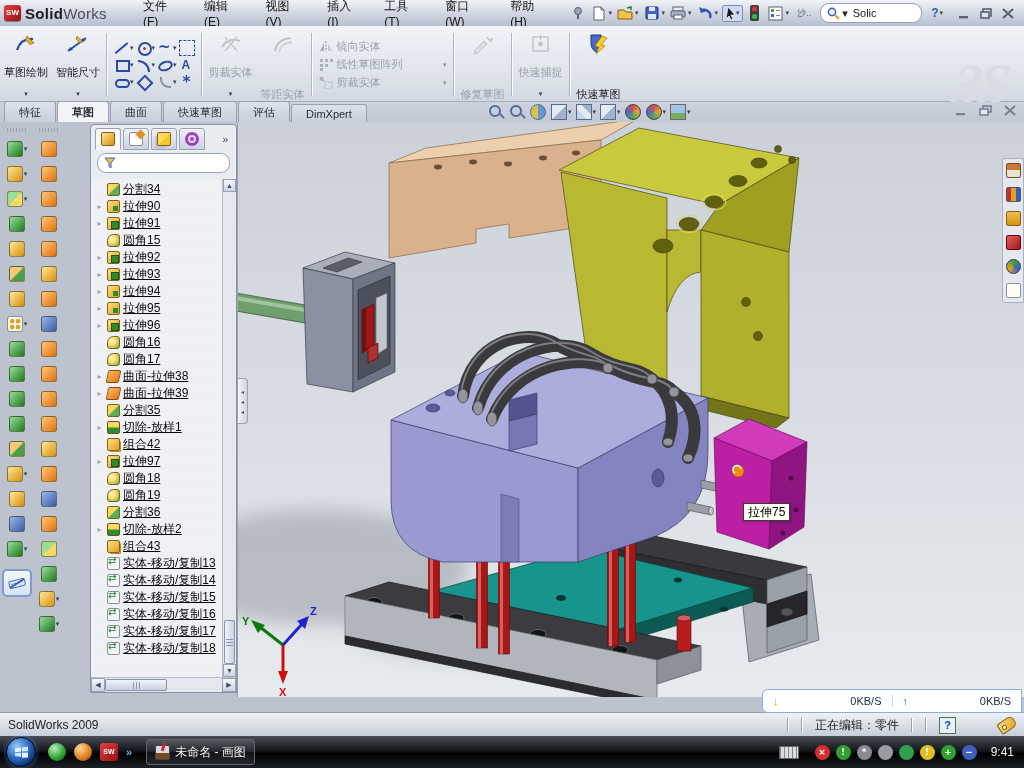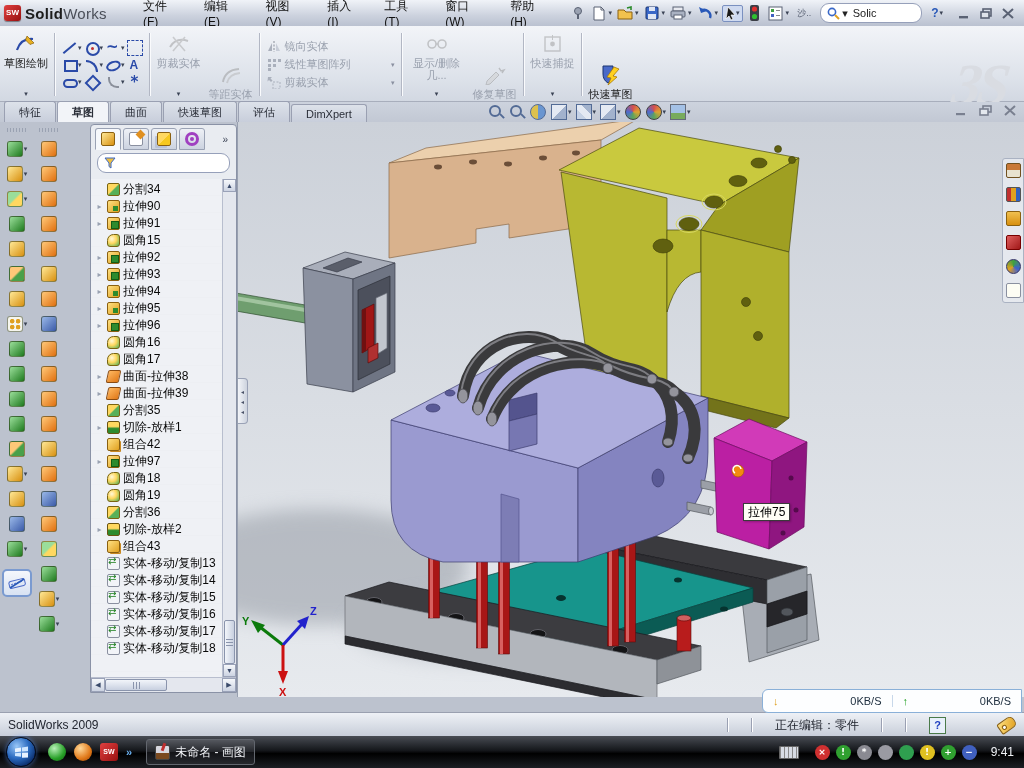--- a/index.html
+++ b/index.html
@@ -25,22 +25,22 @@
   .search-pill{width:88px;height:18px;border:1px solid #96a0ba;border-radius:9px;background:#fff;
     display:flex;align-items:center;padding:0 6px;gap:4px;margin-left:6px;}
   .search-pill span{font-size:11px;color:#222;}
   .overflow-hint{font-size:9px;color:#5a6274;margin-left:4px;}
   .win-ctl{display:flex;gap:10px;margin-left:14px;margin-right:10px;}
   .win-ctl svg{display:block;}
   
   .ribbon{left:0;top:26px;width:1024px;height:76px;
     background:linear-gradient(#f2f4f8,#dde2ea 70%,#d2d8e2);border-bottom:1px solid #a8aebc;
     display:flex;align-items:stretch;padding-top:2px;box-sizing:border-box;}
-  .rbtn{display:flex;flex-direction:column;align-items:center;justify-content:flex-end;
-    font-size:11px;line-height:12px;color:#1c1c1c;padding:3px 4px 1px;text-align:center;min-width:44px;max-width:56px;}
+  .rbtn{display:flex;flex-direction:column;align-items:center;justify-content:space-between;
+    font-size:11px;line-height:12px;color:#1c1c1c;padding:3px 4px 1px;text-align:center;min-width:44px;max-width:56px;gap:9px;}
   .rbtn .ric{height:26px;display:flex;align-items:center;justify-content:center;}
   .rbtn .dd{font-size:7px;color:#3a4254;margin-top:auto;}
   .rbtn.dis{color:#9aa1ae;}
   .rbtn.dis svg{opacity:.45;filter:grayscale(1);}
   .vsep{width:0;border-left:1px solid #b2b7c4;border-right:1px solid #fafbfd;margin:5px 2px;}
   .sketch-grid{display:grid;grid-template-columns:repeat(4,auto);column-gap:2px;row-gap:1px;
     align-content:center;padding:0 4px;}
   .sgi{display:flex;align-items:center;}
   .si{width:16px;height:16px;position:relative;display:inline-block;}
   .si::before{content:"";position:absolute;}
@@ -127,21 +127,21 @@
   .ti.extrude{background:linear-gradient(135deg,#ffe082,#e0a020);border:1px solid #8a6010;}
   .ti.extrude::after{content:"";position:absolute;right:1px;bottom:1px;width:5px;height:5px;background:#2e8b2e;}
   .ti.extrude2{background:linear-gradient(135deg,#ffe082,#e0a020);border:1px solid #8a6010;}
   .ti.extrude2::after{content:"";position:absolute;left:3px;top:3px;width:6px;height:6px;background:#2e8b2e;border:1px solid #145c14;}
   .ti.fillet{background:radial-gradient(circle at 35% 35%,#fff8d8,#ffd860 45%,#58b058 95%);border:1px solid #7a6410;border-radius:50% 3px 3px 3px;}
   .ti.surface{background:linear-gradient(135deg,#ffb860,#e07818);border:1px solid #8a4a10;transform:skewX(-12deg);}
   .ti.cutloft{background:linear-gradient(180deg,#ffd860 40%,#2e8b2e 60%);border:1px solid #6a5410;}
   .ti.combine{background:linear-gradient(135deg,#ffe082,#e0a020);border:1px solid #8a6010;box-shadow:2px 2px 0 -1px #c88820;}
   .ti.move{background:#f2f4f8;border:1px solid #8a90a0;}
   .ti.move::before{content:"⇄";position:absolute;left:0px;top:-3px;font-size:10px;color:#208020;}
-  .tl{font-size:12px;color:#0a0a0a;}
+  .tl{font-size:12px;color:#0a0a0a;text-decoration:underline;}
   .vsb{width:13px;background:#e4e7ee;border-left:1px solid #b8bece;display:flex;flex-direction:column;flex:none;}
   .sb-btn{height:13px;background:linear-gradient(#f6f8fb,#ccd3e2);border:1px solid #9aa2b8;box-sizing:border-box;
      font-size:7px;color:#3a4a6a;text-align:center;line-height:12px;flex:none;}
   .vsb .spacer{flex:1;}
   .vsb .thumb{height:42px;margin:0 1px;background:linear-gradient(90deg,#f2f5fa,#c8d0e0);border:1px solid #8a94ac;border-radius:2px;
      display:flex;flex-direction:column;justify-content:center;gap:2px;align-items:center;flex:none;}
   .vsb .thumb i{display:block;width:7px;height:1px;background:#8a94ac;}
   .hsb{height:14px;background:#e4e7ee;border-top:1px solid #b8bece;display:flex;flex:none;align-items:stretch;}
   .hsb .sb-btn{width:14px;height:auto;line-height:12px;}
   .hsb .thumb{width:60px;margin:1px 0;background:linear-gradient(#f2f5fa,#c8d0e0);border:1px solid #8a94ac;border-radius:2px;
@@ -178,21 +178,21 @@
      display:flex;align-items:flex-start;font-size:10px;}
   .navbtns{display:flex;margin-left:96px;gap:1px;padding:1px 4px 1px 0;}
   .navbtn{width:16px;background:linear-gradient(#f2f5fa,#ccd3e2);border:1px solid #9aa2b8;border-radius:2px;
      font-size:7px;color:#3a4a6a;display:flex;align-items:center;justify-content:center;}
   .dtab{padding:1px 12px;border:1px solid #9aa2b8;border-bottom:none;background:linear-gradient(#dde2ea,#c8cedb);color:#222;}
   .dtab.active{background:#f2f4f8;}
   
   .statusbar{left:0;top:712px;width:1024px;height:24px;background:linear-gradient(#eef1f6,#c6ccd8);
      border-top:1px solid #9aa0b0;display:flex;align-items:center;font-size:12px;color:#20242e;}
   .sb-left{margin-left:8px;}
-  .sb-right{margin-left:auto;display:flex;align-items:center;gap:22px;margin-right:8px;}
+  .sb-right{margin-left:auto;display:flex;align-items:center;gap:12px;margin-right:8px;}
   .sb-sep{width:1px;height:14px;background:#9aa0b2;border-right:1px solid #fff;}
   .sb-help{width:15px;height:15px;background:#e8f0fa;border:1px solid #4a7a4a;color:#2040c0;
      font:bold 11px/15px "Liberation Sans",sans-serif;text-align:center;}
   .sb-tag{width:16px;height:10px;background:linear-gradient(135deg,#ffe080,#e0a020);border:1px solid #8a6010;
      border-radius:2px 5px 5px 2px;transform:rotate(-35deg);margin-left:30px;position:relative;}
   .sb-tag::after{content:"";position:absolute;left:2px;top:3px;width:3px;height:3px;border-radius:50%;background:#fff;border:1px solid #8a6010;}
   
   .taskbar{left:0;top:736px;width:1024px;height:32px;
      background:linear-gradient(#484c54,#15171b 45%,#000 55%,#1c1f24);display:flex;align-items:center;}
   .orb{width:28px;height:28px;border-radius:50%;margin-left:6px;flex:none;
@@ -332,20 +332,31 @@
   <div class="rbtn">
     <span class="ric">
         <svg width="26" height="24">
           <path d="M4 18 Q8 6 20 7" stroke="#2a4aa8" fill="none" stroke-width="2.2"></path>
           <path d="M14 4 l7 7 -4 1.5 -4.5 -4.5 z" fill="#e8b020" stroke="#866010" stroke-width=".7"></path>
         </svg>
       </span>
     <span>草图绘制</span>
       <span class="dd">▾</span>
   </div>
+  <div class="rbtn">
+    <span class="ric">
+        <svg width="26" height="24">
+          <path d="M3 19 L21 6" stroke="#2a4aa8" stroke-width="1.8"></path>
+          <path d="M3 19 l5 -1 -3 -3 z M21 6 l-5 1 3 3 z" fill="#2a4aa8"></path>
+          <path d="M12 4 l6 6 -3 1 -4 -4 z" fill="#e8b020" stroke="#866010" stroke-width=".6"></path>
+        </svg>
+      </span>
+    <span>智能尺寸</span>
+      <span class="dd">▾</span>
+  </div>
   <div class="vsep"></div>
   <div class="sketch-grid">
 
   <span class="sgi">
         <span class="si i-line"></span>
         <span class="dd7">▾</span>
       </span>
       <span class="sgi">
         <span class="si i-circle"></span>
         <span class="dd7">▾</span>
@@ -438,31 +449,20 @@
     <div class="stackrow">
       <svg width="14" height="13">
           <rect x="6" y="6" width="7" height="7" fill="none" stroke="#aab0bc" stroke-dasharray="2 1.5"></rect>
           <path d="M1 1 l4 0 -1.5 1.5 2 2 -1.5 1.5 -2 -2 -1.5 1.5 z" fill="#aab0bc"></path>
         </svg>
       <span>剪裁实体</span>
         <span class="dd">▾</span>
     </div>
   </div>
   <div class="vsep"></div>
-  <div class="rbtn dis">
-    <span class="ric">
-        <svg width="24" height="20">
-          <circle cx="7" cy="10" r="4" fill="none" stroke="#8a8f9a" stroke-width="1.6"></circle>
-          <circle cx="17" cy="10" r="4" fill="none" stroke="#8a8f9a" stroke-width="1.6"></circle>
-          <line x1="11" y1="10" x2="13" y2="10" stroke="#8a8f9a" stroke-width="1.6"></line>
-        </svg>
-      </span>
-    <span>显示/删除几...</span>
-      <span class="dd">▾</span>
-  </div>
   <div class="rbtn dis">
     <span class="ric">
         <svg width="24" height="20">
           <path d="M4 16 l9 -9 3 3 -9 9 -4 1 z" fill="#c8cdd8" stroke="#8a8f9a"></path>
           <path d="M16 3 l2 3 3 -1 -2 3" fill="none" stroke="#8a8f9a" stroke-width="1.4"></path>
         </svg>
       </span>
     <span>修复草图</span>
   </div>
   <div class="vsep"></div>

